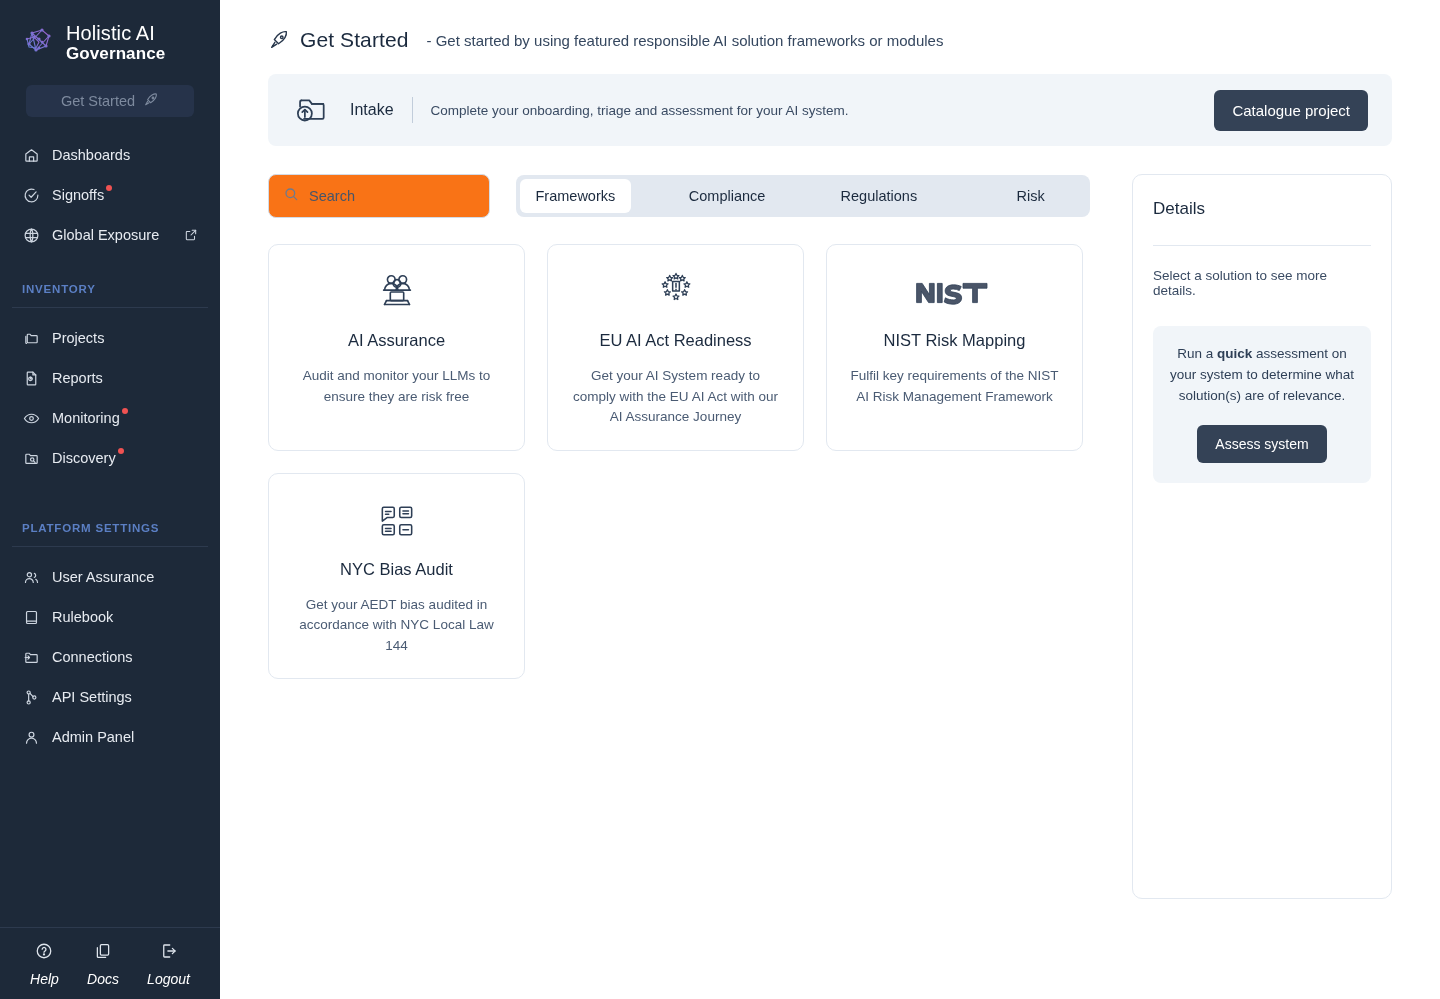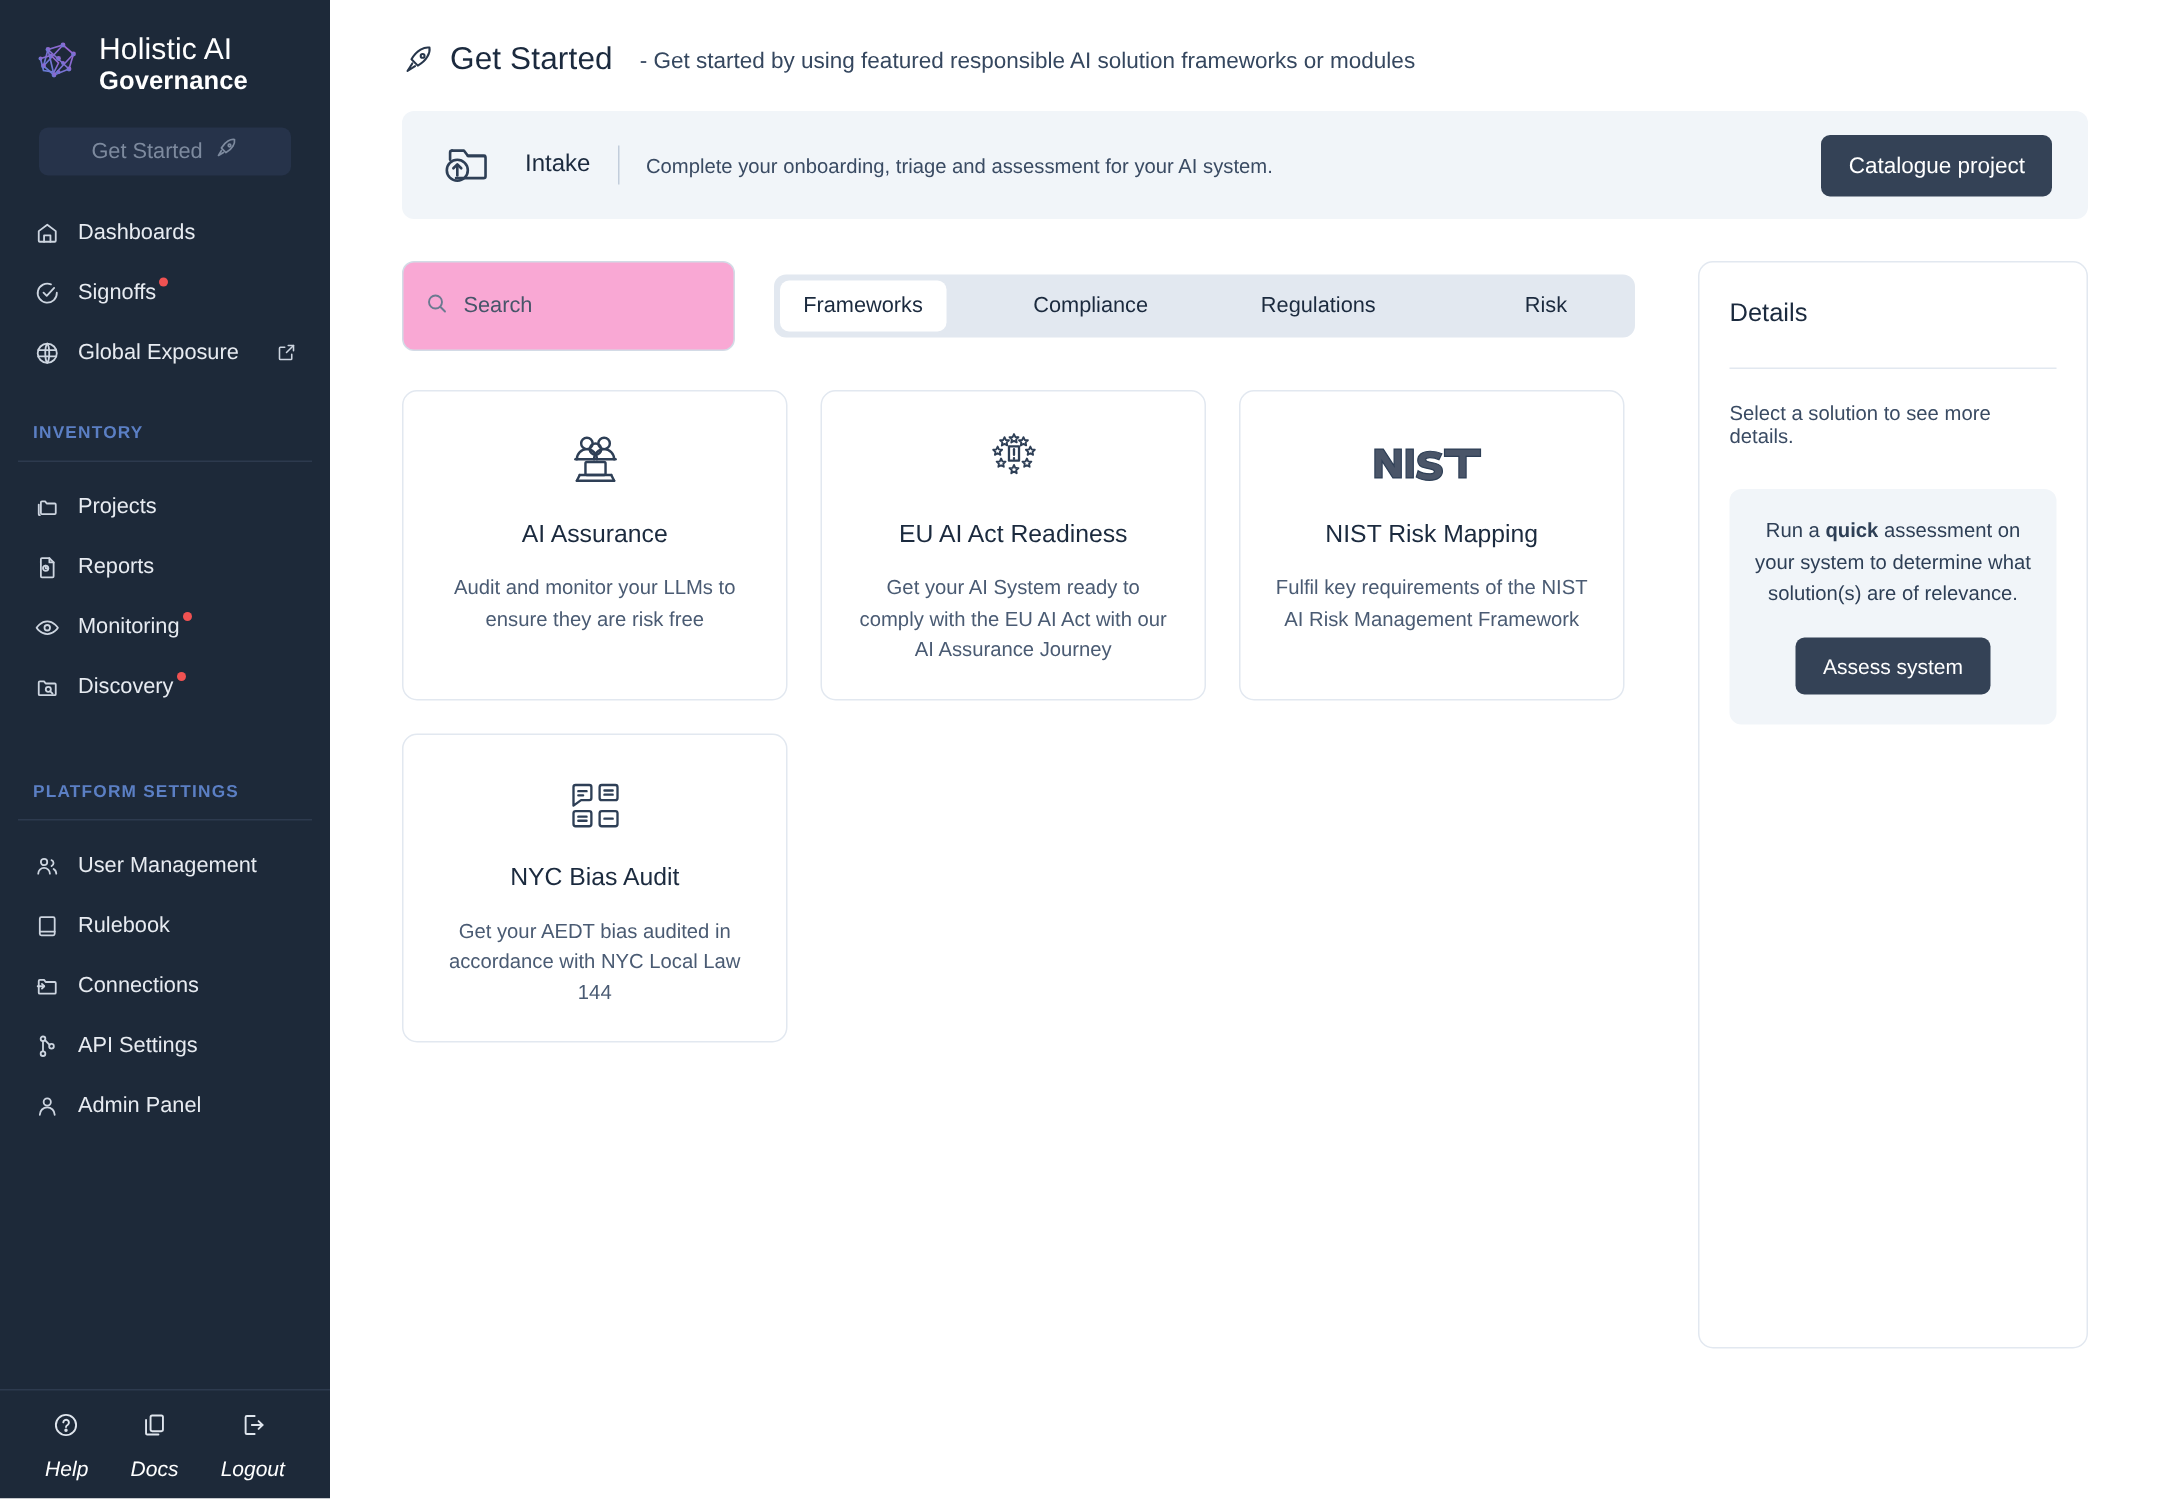--- a/index.html
+++ b/index.html
@@ -119,23 +119,23 @@
     padding: 12px 18px; cursor: pointer;
     font-family: inherit;
   }
 
   .content-row { display: flex; gap: 42px; }
   .left-col { flex: 1 1 auto; min-width: 0; }
   .right-col { flex: 0 0 260px; }
 
   .toolbar { display: flex; align-items: center; gap: 26px; margin-bottom: 26px; }
   .search-box {
-    width: 222px; height: 60px;
+    width: 222px; height: 44px;
     border: 1px solid #d3dbe6; border-radius: 8px;
-    background: #f9a8d4;
+    background: #f97316;
     display: flex; align-items: center; gap: 10px;
     padding: 0 14px;
   }
   .search-box svg { stroke: #6b7a90; flex: 0 0 16px; }
   .search-box input {
     border: none; outline: none; width: 100%;
     font-family: inherit; font-size: 14.5px; color: #1b2a3e;
     background: transparent;
   }
   .search-box input::placeholder { color: #475569; }
@@ -348,21 +348,21 @@
     <div class="nav-group" style="margin-top:4px">
       <div class="nav-item">
         <span class="ico">
           <svg width="17" height="17" viewBox="0 0 24 24" fill="none" stroke-width="1.7" stroke-linecap="round" stroke-linejoin="round">
             <circle cx="9" cy="8" r="3"></circle>
               <path d="M3.5 19a5.5 5.5 0 0111 0"></path>
               <path d="M16 6.2a3 3 0 010 5.6"></path>
               <path d="M18 14.6a5.2 5.2 0 012.5 4.4"></path>
           </svg>
         </span>
-        <span class="nav-label">User Management</span>
+        <span class="nav-label">User Assurance</span>
       </div>
       <div class="nav-item">
         <span class="ico">
           <svg width="17" height="17" viewBox="0 0 24 24" fill="none" stroke-width="1.7" stroke-linecap="round" stroke-linejoin="round">
             <rect x="5" y="3.5" width="14" height="17" rx="1.4"></rect>
               <path d="M5 17h14"></path>
           </svg>
         </span>
         <span class="nav-label">Rulebook</span>
       </div>

